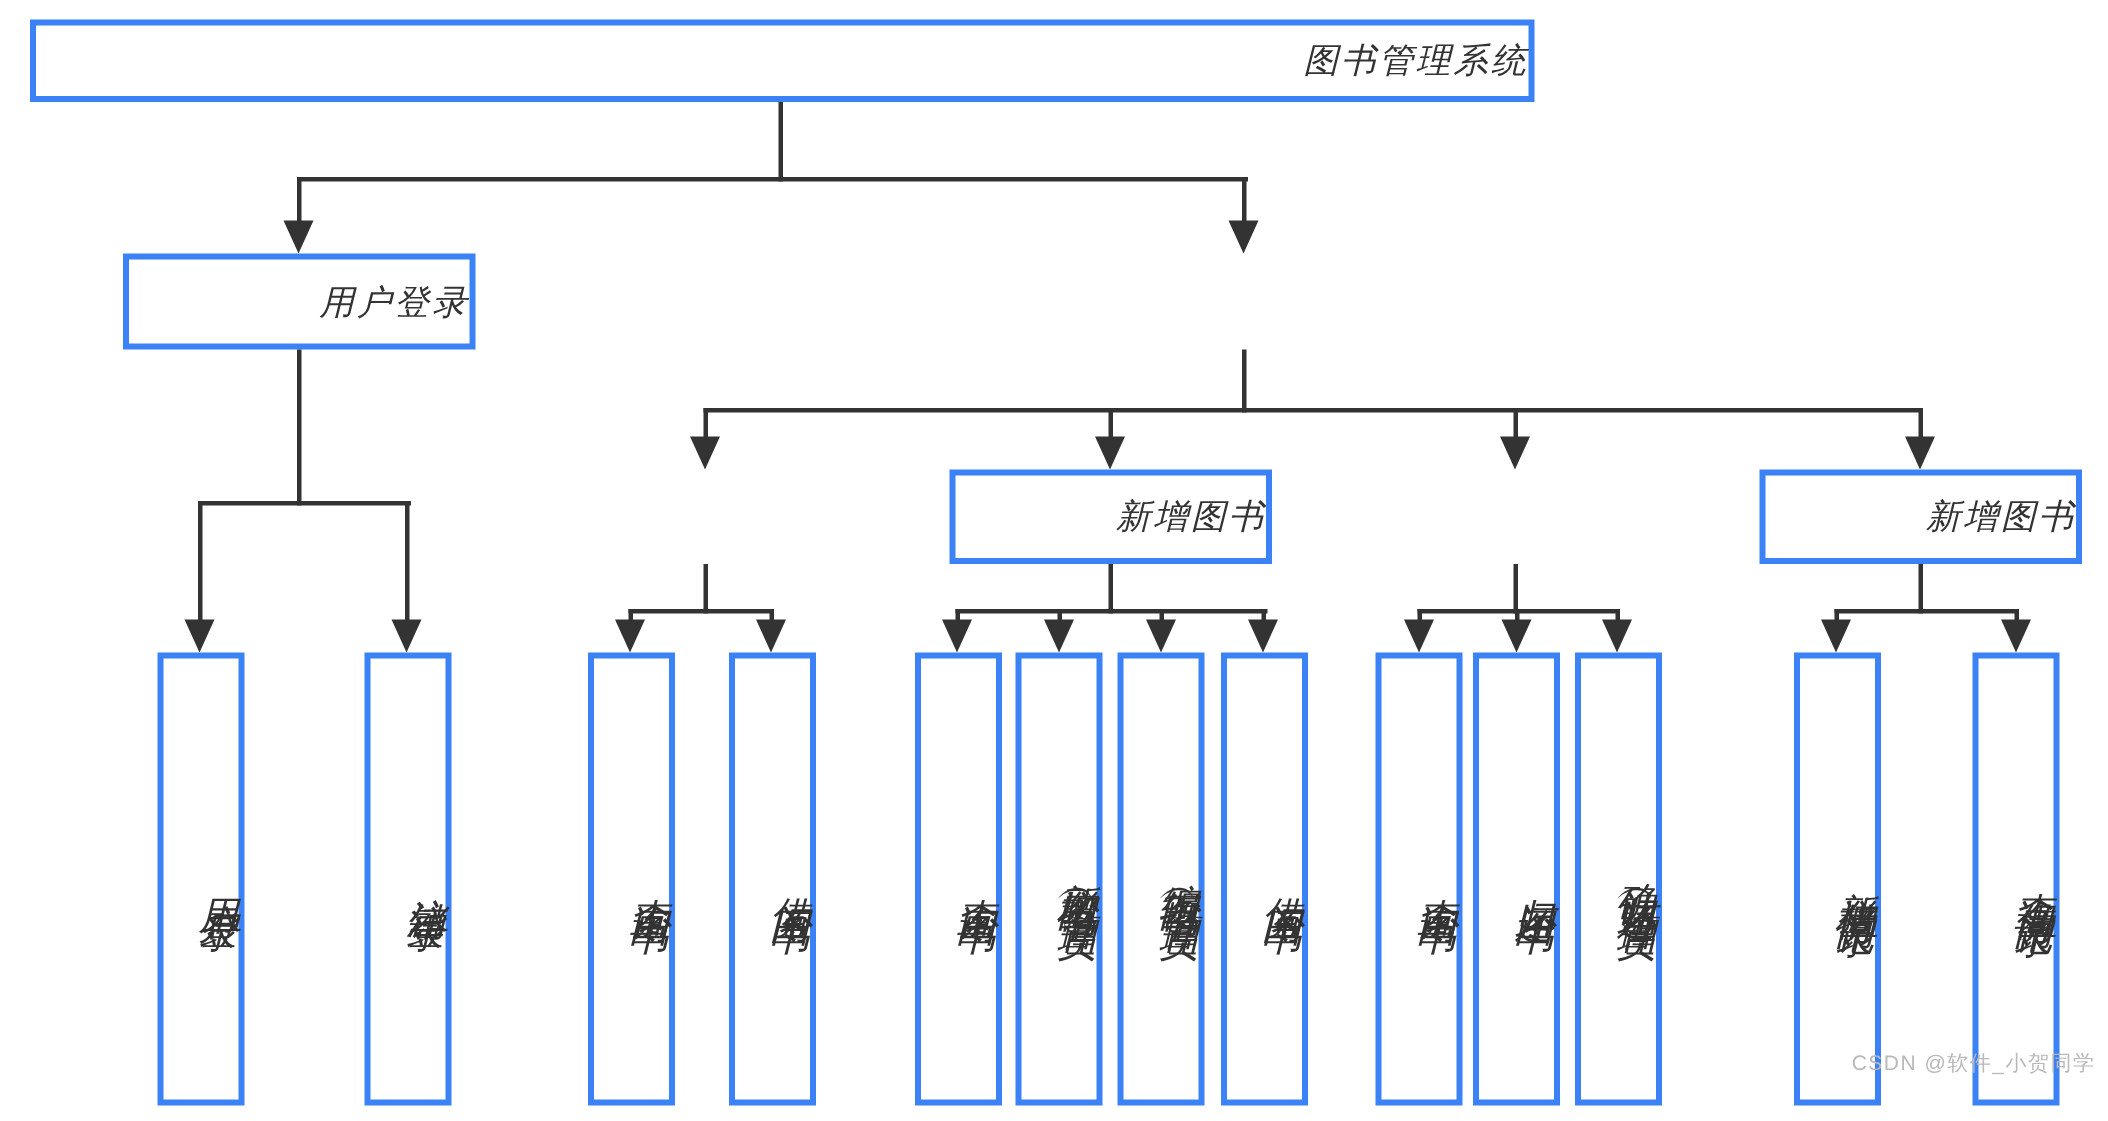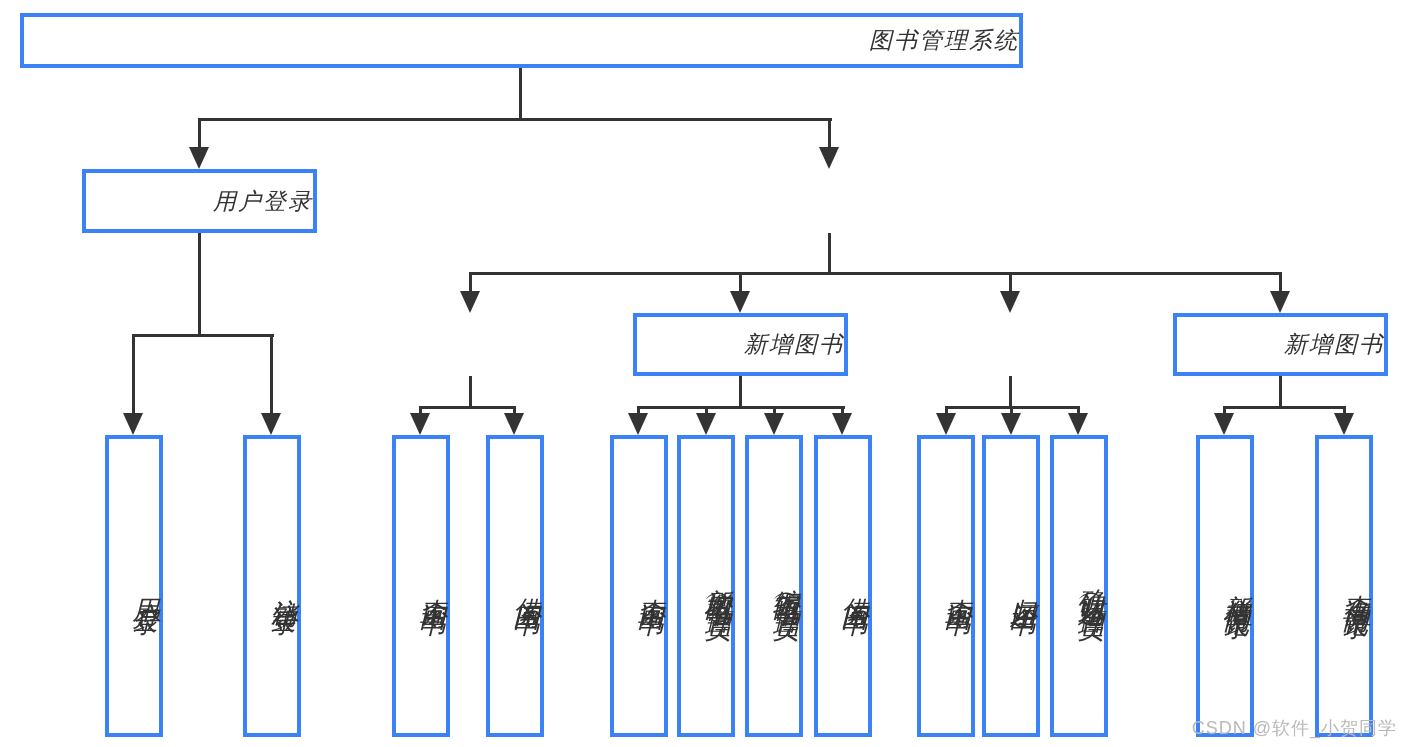--- a/index.html
+++ b/index.html
@@ -45,23 +45,23 @@
   .hline { position: absolute; height: 3px; background: #333333; }
   .arrow {
     position: absolute;
     width: 0; height: 0;
     border-left: 10px solid transparent;
     border-right: 10px solid transparent;
     border-top: 22px solid #333333;
   }
   .watermark {
     position: absolute;
-    top: 716px;
+    top: 700px;
     right: 8px;
-    font-size: 18px;
+    font-size: 14px;
     letter-spacing: 1px;
     color: #b9b9b9;
     white-space: nowrap;
   }
 </style>
 </head>
 <body>
 
 <div id="canvas">
 

